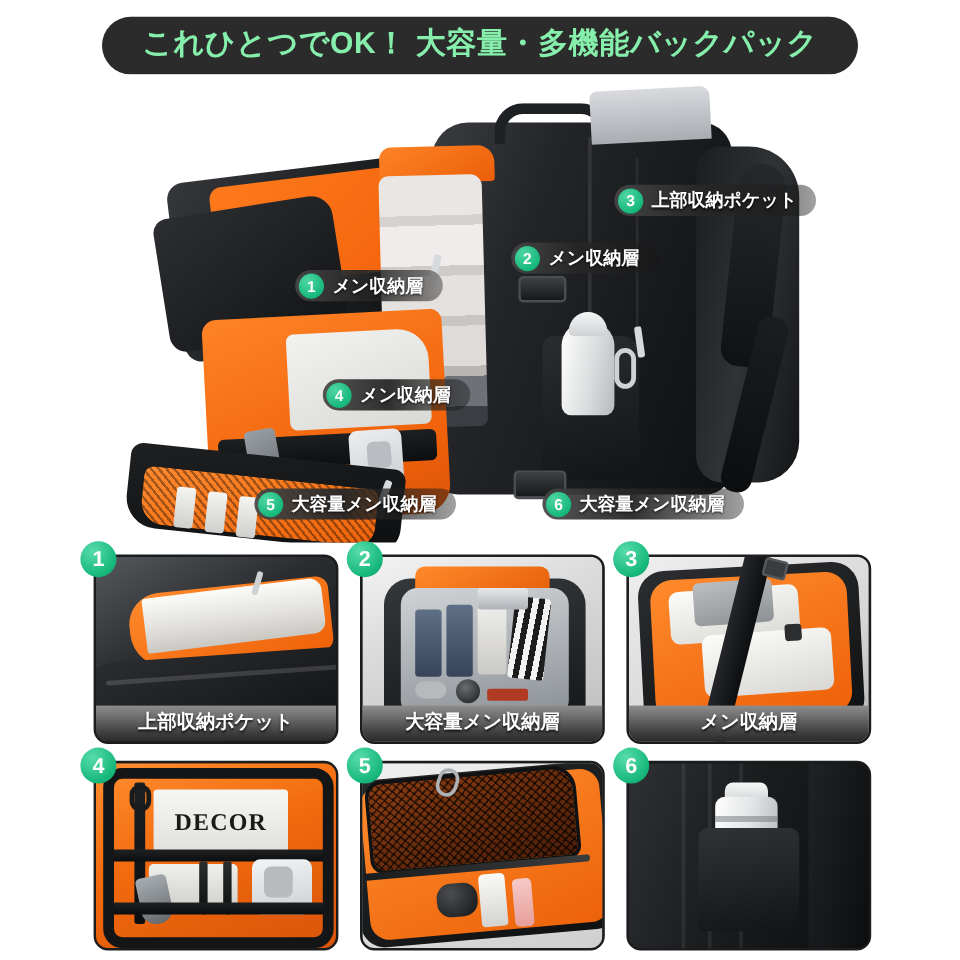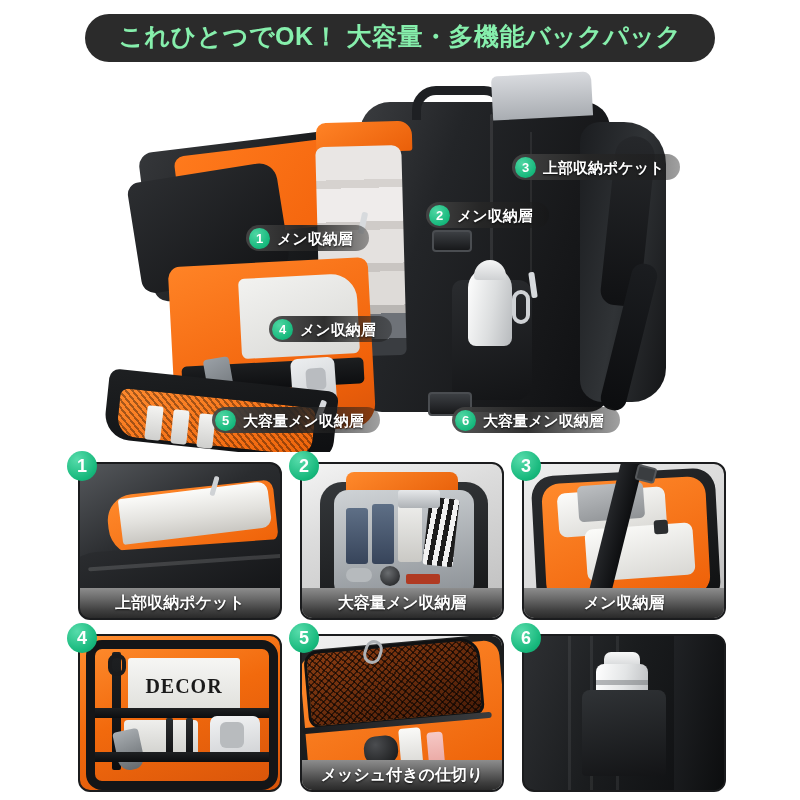--- a/index.html
+++ b/index.html
@@ -781,23 +781,20 @@
       <div class="panel-img">
         <div class="sc p5-bg"></div>
         <div class="sc p5-shell"></div>
         <div class="sc p5-orange"></div>
         <div class="sc p5-mesh"></div>
         <div class="sc p5-zip"></div>
         <div class="sc p5-dark"></div>
         <div class="sc p5-bottle"></div>
         <div class="sc p5-pink"></div>
         <div class="sc p5-hook"></div>
-        <div class="caption">
-          <span>メッシュ付きの仕切り</span>
-        </div>
       </div>
     </div>
 
     <div class="panel">
       <div class="pbadge">6</div>
       <div class="panel-img">
         <div class="sc p6-bg"></div>
         <div class="sc p6-ridge r1"></div>
         <div class="sc p6-ridge r2"></div>
         <div class="sc p6-ridge r3"></div>

